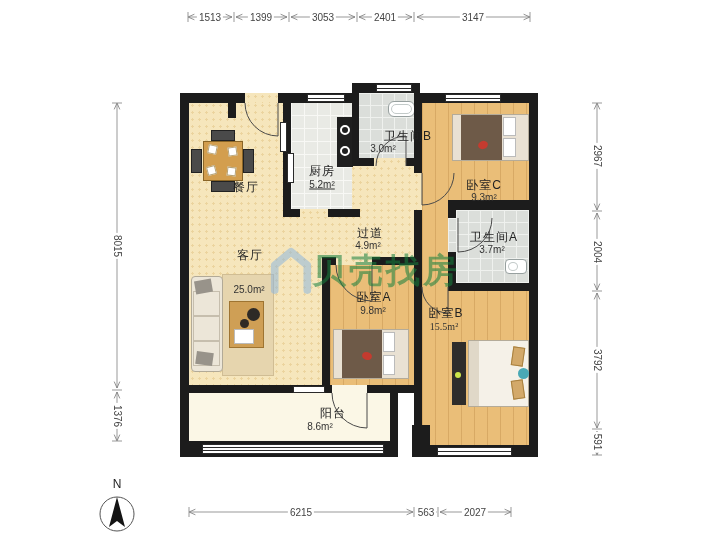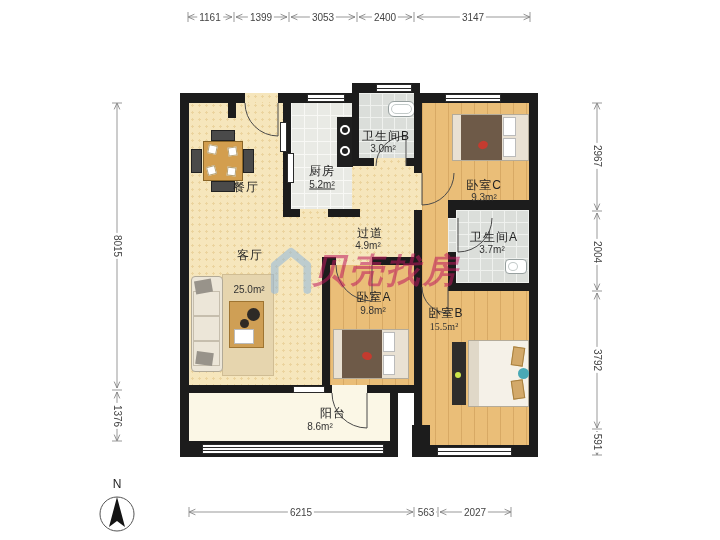--- a/index.html
+++ b/index.html
@@ -23,21 +23,21 @@
   .wood{background-color:#eabe78;background-image:repeating-linear-gradient(90deg,rgba(150,95,30,0.22) 0 1px,transparent 1px 13px);}
   .ktile{background-color:#e9eae5;background-image:linear-gradient(#f8f8f5 1px,transparent 1px),linear-gradient(90deg,#f8f8f5 1px,transparent 1px);background-size:13px 13px;}
   .btile{background-color:#dbdeda;background-image:linear-gradient(#eff1ee 1px,transparent 1px),linear-gradient(90deg,#eff1ee 1px,transparent 1px);background-size:12px 12px;}
   .pale{background:#fbf7e6;}
   svg{position:absolute;left:0;top:0;pointer-events:none;}
   #doors{z-index:4;}
   #dimlines{z-index:2;}
   #compass-svg{z-index:2;}
   #watermark{position:absolute;z-index:6;opacity:0.55;}
   #wm-text{position:absolute;left:44px;top:6px;font-size:34px;letter-spacing:3px;
-           font-weight:600;color:#be185d;white-space:nowrap;font-style:italic;}
+           font-weight:600;color:#15803d;white-space:nowrap;}
 </style>
 </head>
 <body>
 
 <div id="stage">
 
   <div class="floor cream" style="left:189px;top:102px;width:341px;height:343px;"></div>
   <div class="floor ktile" style="left:291px;top:102px;width:61px;height:108px;"></div>
   <div class="floor btile" style="left:358px;top:93px;width:57px;height:66px;"></div>
   <div class="floor wood" style="left:422px;top:102px;width:108px;height:98px;"></div>
@@ -170,21 +170,21 @@
       <path d="M422,287 A26,26 0 0 0 448,313"></path>
       <line x1="448" y1="287" x2="448" y2="313"></line>
       <path d="M332,393 A35,35 0 0 0 367,428"></path>
       <line x1="367" y1="393" x2="367" y2="428"></line>
     </g>
   </svg>
 
   <span class="rname" style="left:246px;top:187px;">餐厅</span>
   <span class="rname" style="left:322px;top:171px;">厨房</span>
   <span class="rarea" style="left:322px;top:184px;text-decoration:underline;">5.2m²</span>
-  <span class="rname" style="left:386px;top:136px;">卫生间B</span>
+  <span class="rname" style="left:408px;top:136px;">卫生间B</span>
   <span class="rarea" style="left:383px;top:148px;">3.0m²</span>
   <span class="rname" style="left:484px;top:185px;">卧室C</span>
   <span class="rarea" style="left:484px;top:197px;">9.3m²</span>
   <span class="rname" style="left:370px;top:233px;">过道</span>
   <span class="rarea" style="left:368px;top:245px;">4.9m²</span>
   <span class="rname" style="left:494px;top:237px;">卫生间A</span>
   <span class="rarea" style="left:492px;top:249px;">3.7m²</span>
   <span class="rname" style="left:250px;top:255px;">客厅</span>
   <span class="rarea" style="left:249px;top:268px;margin-top:21px;">25.0m²</span>
   <span class="rname" style="left:374px;top:297px;">卧室A</span>
@@ -233,24 +233,24 @@
       <line x1="189" y1="512" x2="413" y2="512" marker-start="url(#ah)" marker-end="url(#ah)"></line>
       <line x1="416" y1="512" x2="437" y2="512" marker-start="url(#ah)" marker-end="url(#ah)"></line>
       <line x1="440" y1="512" x2="511" y2="512" marker-start="url(#ah)" marker-end="url(#ah)"></line>
       <line x1="189" y1="507" x2="189" y2="517"></line>
         <line x1="414" y1="507" x2="414" y2="517"></line>
       <line x1="438" y1="507" x2="438" y2="517"></line>
         <line x1="511" y1="507" x2="511" y2="517"></line>
     </g>
   </svg>
 
-  <span class="dim" style="left:210px;top:17px;">1161</span>
+  <span class="dim" style="left:210px;top:17px;">1513</span>
   <span class="dim" style="left:261px;top:17px;">1399</span>
   <span class="dim" style="left:323px;top:17px;">3053</span>
-  <span class="dim" style="left:385px;top:17px;">2400</span>
+  <span class="dim" style="left:385px;top:17px;">2401</span>
   <span class="dim" style="left:473px;top:17px;">3147</span>
   <span class="dim dimv" style="left:117px;top:246px;">8015</span>
   <span class="dim dimv" style="left:117px;top:416px;">1376</span>
   <span class="dim dimv" style="left:597px;top:156px;">2967</span>
   <span class="dim dimv" style="left:597px;top:252px;">2004</span>
   <span class="dim dimv" style="left:597px;top:360px;">3792</span>
   <span class="dim dimv" style="left:597px;top:442px;">591</span>
   <span class="dim" style="left:301px;top:512px;">6215</span>
   <span class="dim" style="left:426px;top:512px;">563</span>
   <span class="dim" style="left:475px;top:512px;">2027</span>

